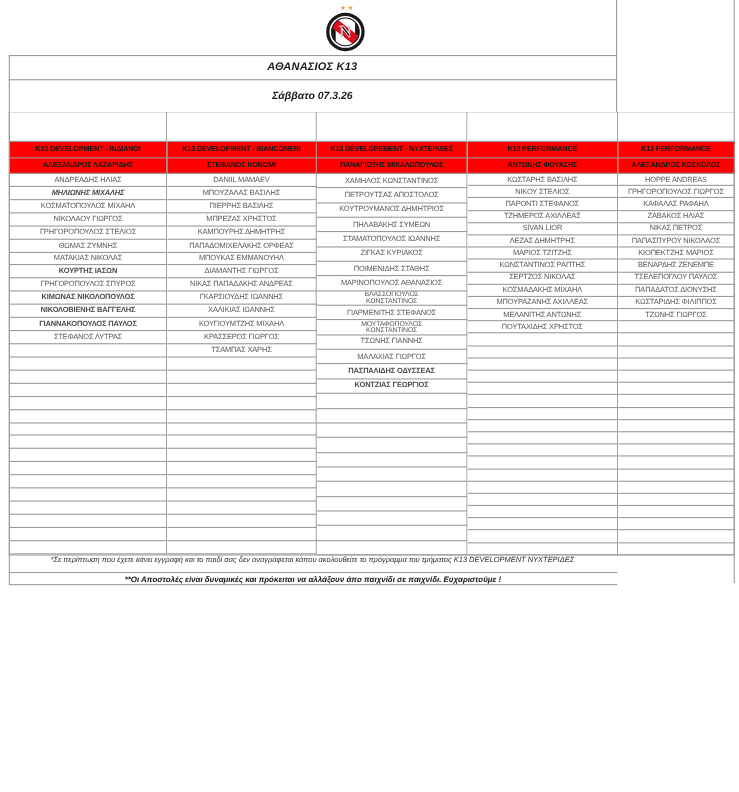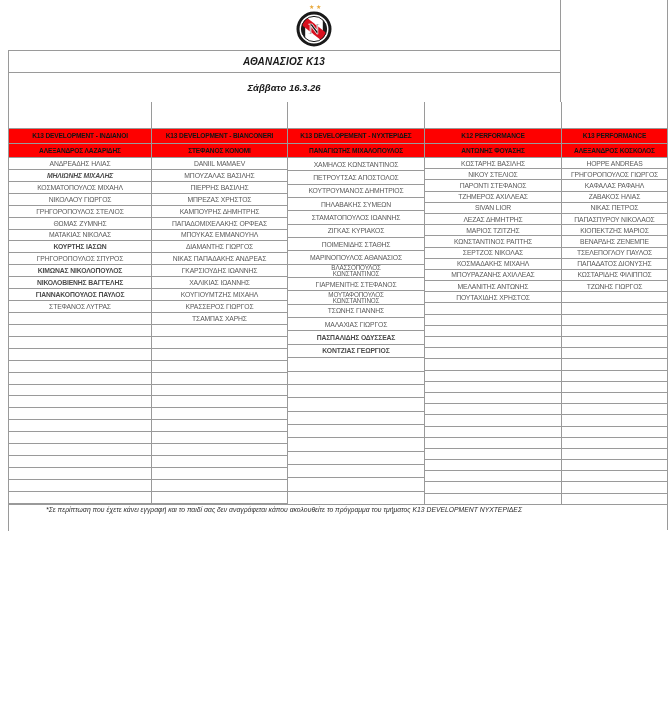--- a/index.html
+++ b/index.html
@@ -56,21 +56,21 @@
         <rect x="6" y="14" width="4.2" height="26" fill="#1a1a1a"></rect>
         <rect x="27.8" y="14" width="4.2" height="26" fill="#1a1a1a"></rect>
         <rect x="2" y="22.5" width="34" height="9" fill="#d8101e" transform="rotate(38 19 27)"></rect>
       </g>
       <circle cx="19" cy="27" r="12.6" fill="none" stroke="#1a1a1a" stroke-width="1"></circle>
       <text x="19" y="32" font-size="15" font-weight="bold" fill="#141414" stroke="#ffffff" stroke-width="0.6" text-anchor="middle" font-family="Liberation Serif, serif">N</text>
     </svg>
   </div>
 
   <div class="title-row">ΑΘΑΝΑΣΙΟΣ Κ13</div>
-  <div class="date-row">Σάββατο 16.3.26</div>
+  <div class="date-row">Σάββατο 07.3.26</div>
 
   <div class="hline" style="left:8px; top:102px; width:660px;"></div>
   <div class="vline" style="left:560px; top:0px; height:102px;"></div>
   <div class="vline" style="left:667px; top:0px; height:530px;"></div>
   <div class="vline" style="left:8px; top:50px; height:481px;"></div>
 
   <div id="grid">
       <div class="strip first" style="left: 8px; width: 144px;">
         <div class="cell blank" style="height: 27px;"></div>
         <div class="cell red" style="height: 14.5px;">K13 DEVELOPMENT - ΙΝΔΙΑΝΟΙ</div>
@@ -241,13 +241,14 @@
         <div class="cell " style="height: 11.2px;"></div>
         <div class="cell " style="height: 11.2px;"></div>
         <div class="cell " style="height: 11.2px;"></div>
         <div class="cell " style="height: 11.2px;"></div>
         <div class="cell " style="height: 11.2px;"></div>
       </div>
     </div>
 
   <div class="hline" style="left:8px; top:504px; width:660px;"></div>
   <div class="note1">*Σε περίπτωση που έχετε κάνει εγγραφή και το παιδί σας δεν αναγράφεται κάπου ακολουθείτε το πρόγραμμα του τμήματος Κ13 DEVELOPMENT ΝΥΧΤΕΡΙΔΕΣ</div>
+  <div class="note2">**Οι Αποστολές είναι δυναμικές και πρόκειται να αλλάξουν άπο παιχνίδι σε παιχνίδι. Ευχαριστούμε !</div>
 </div>
 
 </body></html>

